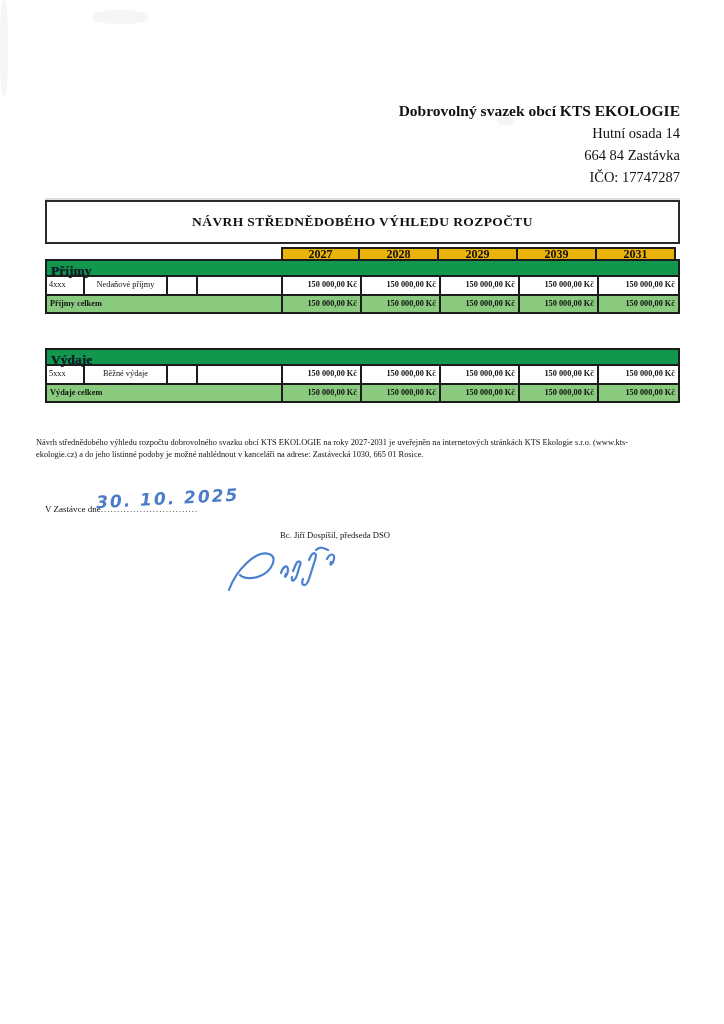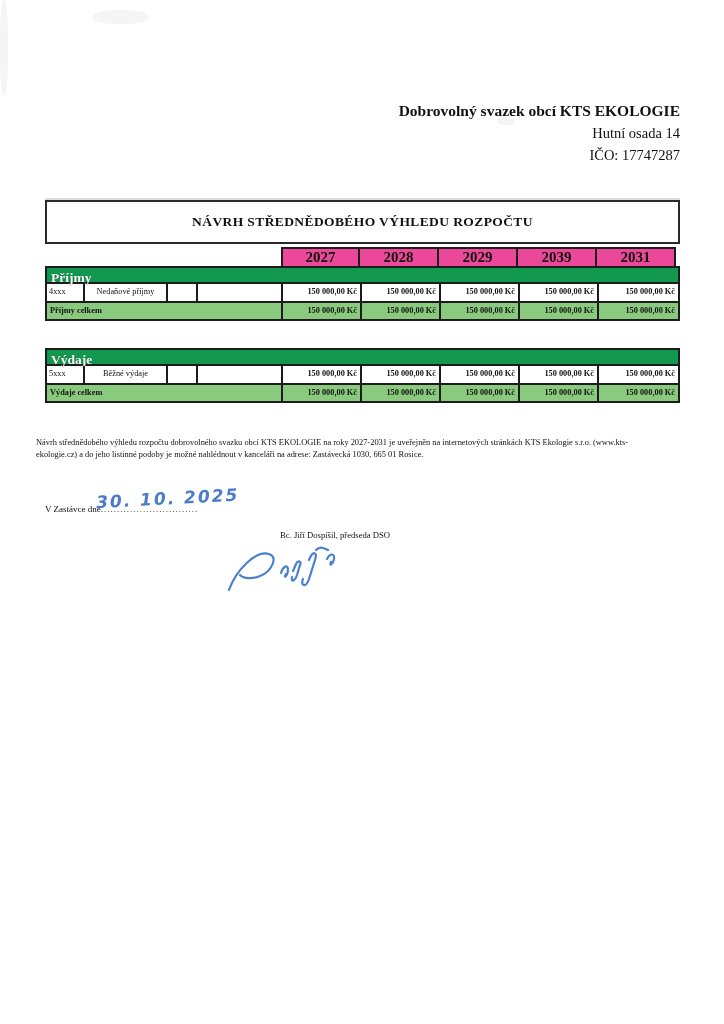--- a/index.html
+++ b/index.html
@@ -23,26 +23,26 @@
     border:2px solid #2a2a2a; box-shadow:0 -2px 0 #55555533;
     display:flex; align-items:center; justify-content:center;
   }
   .titlebox .t { font-weight:bold; font-size:13.5px; letter-spacing:.4px; }
 
   
   .tbl { position:absolute; left:45px; width:635px; }
   .row { width:635px; border:2px solid #1c1c1c; margin-top:-2px; display:grid; background:#fff; }
   .yr-row { width:635px; display:grid; grid-template-columns:236px repeat(5,79px); }
   .yr-cell {
-    height:21px; border:2px solid #1c1c1c; font-weight:bold; font-size:15px;
-    display:flex; align-items:center; justify-content:center; background:#ec4899;
+    height:14px; border:2px solid #1c1c1c; font-weight:bold; font-size:12px;
+    display:flex; align-items:center; justify-content:center; background:#eab308;
   }
   .yr-cell + .yr-cell { margin-left:-2px; }
   .band { height:18px; background:#12984e; display:block; }
-  .band .bl { font-weight:bold; font-size:13.5px; line-height:14px; color:#ffffff; padding-left:4px;
+  .band .bl { font-weight:bold; font-size:13.5px; line-height:14px; color:#0f172a; padding-left:4px;
               text-shadow:0 0 1px #06461f; }
   .data-row { height:21px; grid-template-columns:38px 83px 30px 85px 79px 79px 79px 79px 79px; }
   .data-row > div { border-right:2px solid #1c1c1c; font-size:8.3px; line-height:16px; }
   .data-row > div:last-child { border-right:none; }
   .cell-code { padding-left:2px; }
   .cell-desc { text-align:center; }
   .val { text-align:right; font-weight:bold; padding-right:3px; }
   .total-row { height:20px; grid-template-columns:236px 79px 79px 79px 79px 79px; background:#8aca7e; }
   .total-row > div { border-right:2px solid #1c1c1c; font-size:8.3px; line-height:16px; }
   .total-row > div:last-child { border-right:none; }
@@ -70,20 +70,21 @@
 
 <div class="page">
 
   <div class="artifact" style="left:0;top:0;width:8px;height:95px;"></div>
   <div class="artifact" style="left:93px;top:10px;width:55px;height:14px;"></div>
   <div class="artifact" style="left:497px;top:117px;width:18px;height:8px;"></div>
 
   <div class="hdr">
     <div class="org">Dobrovolný svazek obcí KTS EKOLOGIE</div>
     <div class="ln">Hutní osada 14</div>
+    <div class="ln">664 84 Zastávka</div>
     <div class="ln">IČO: 17747287</div>
   </div>
 
   <div class="titlebox">
     <span class="t">NÁVRH STŘEDNĚDOBÉHO VÝHLEDU ROZPOČTU</span>
   </div>
 
   <div class="tbl" style="top:247px;">
     <div class="yr-row">
       <div></div>

